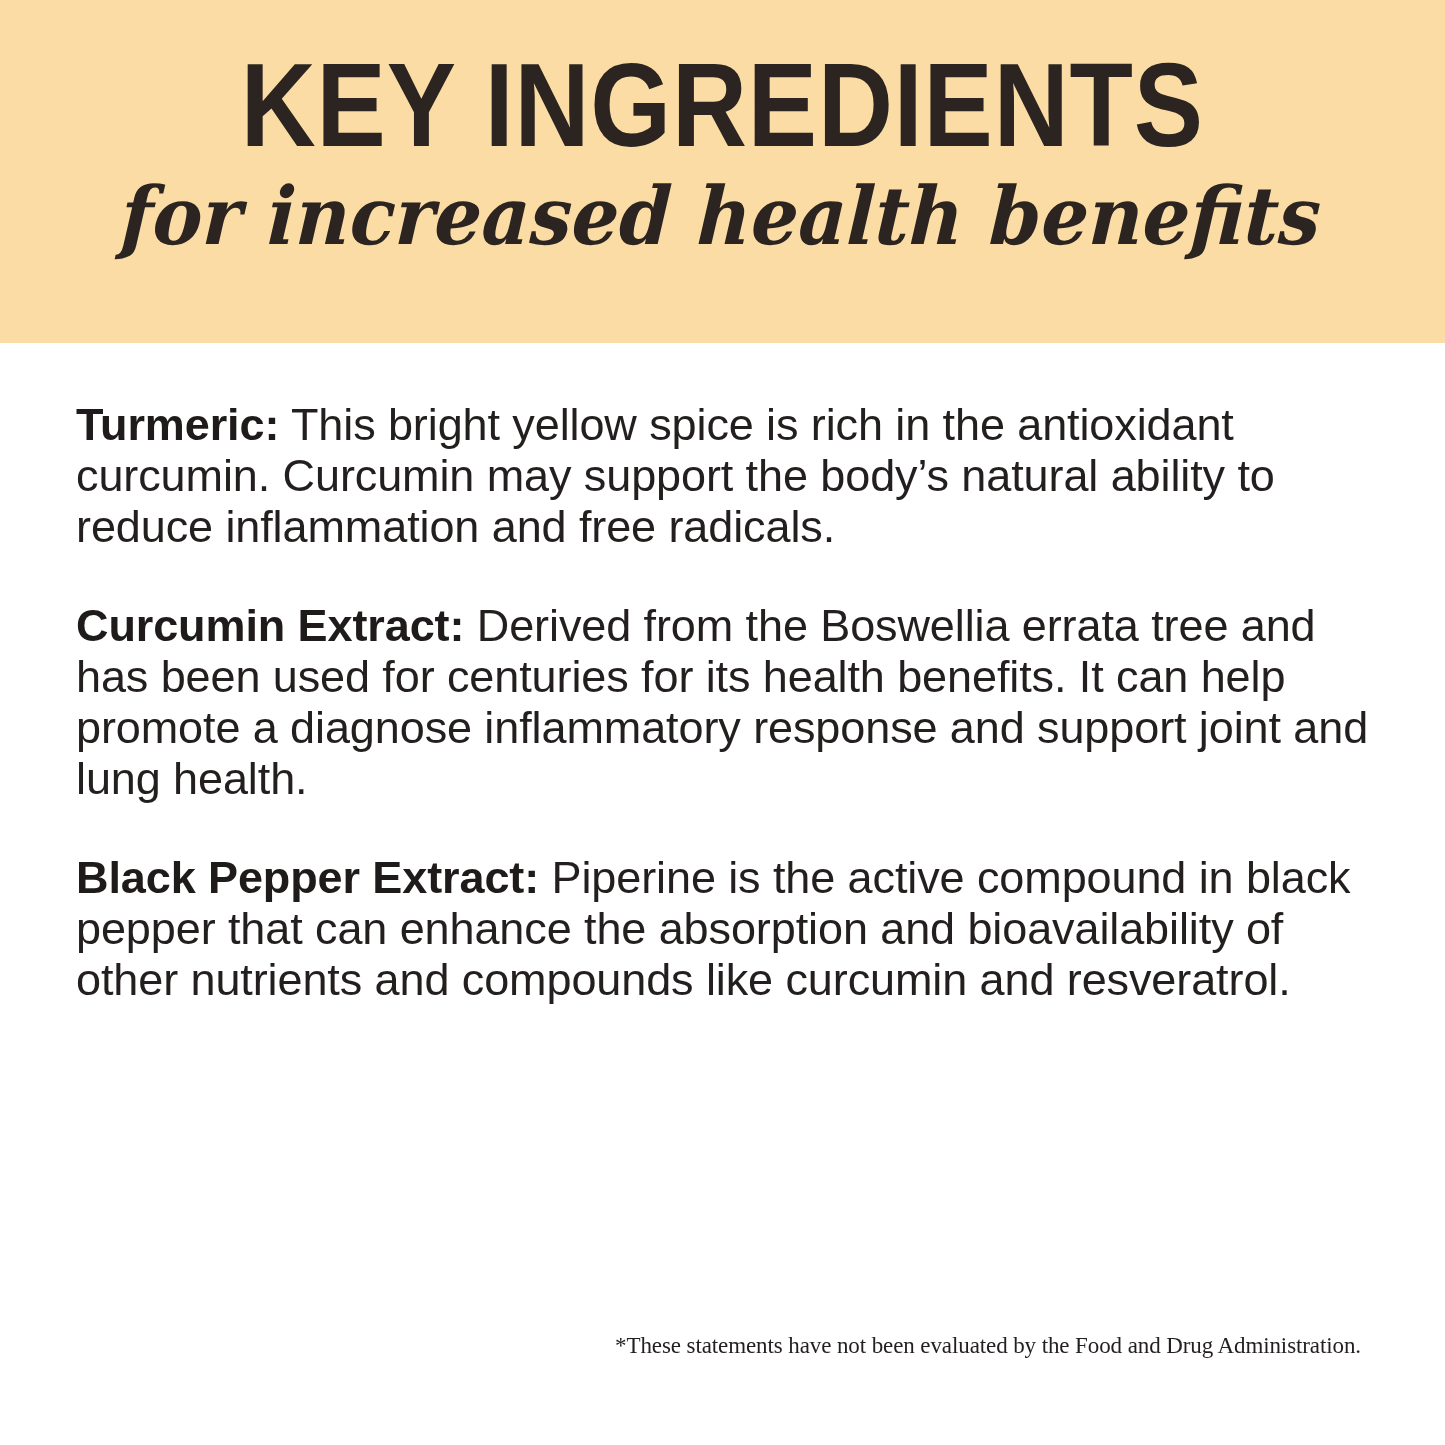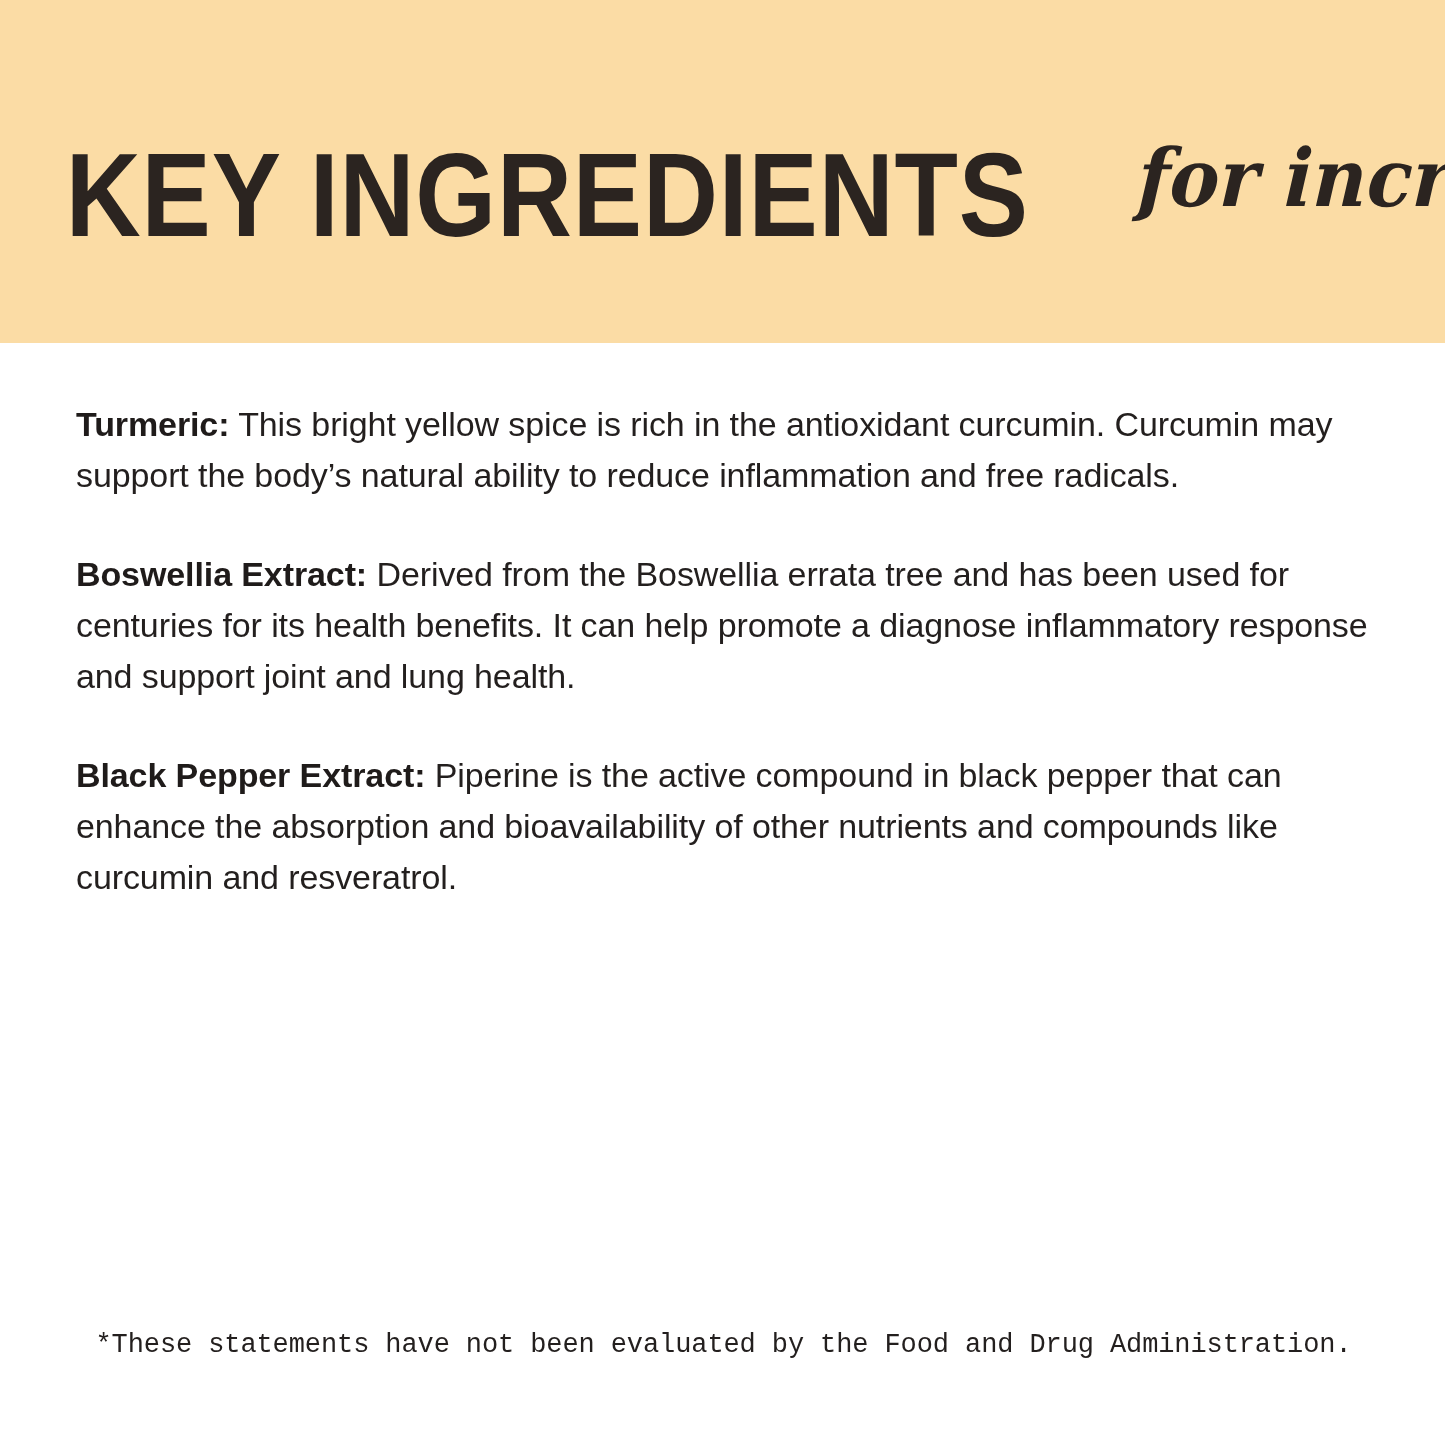--- a/index.html
+++ b/index.html
@@ -25,20 +25,21 @@
   }
 
   
   .header-band {
     position: relative;
     width: 100%;
     height: 343px;
     background: #fbdca5;
     box-sizing: border-box;
     display: flex;
+    flex-direction: column;
     align-items: center;
     justify-content: flex-start;
     overflow: hidden;
   }
 
   .header-title {
     margin-top: 46px;
     font-family: "Liberation Sans", sans-serif;
     font-weight: 700;
     font-size: 118px;
@@ -70,21 +71,21 @@
     position: relative;
     flex: 1 1 auto;
     padding: 56px 74px 0 76px;
     box-sizing: border-box;
     display: flex;
     flex-direction: column;
   }
 
   .ingredient {
     font-family: "Liberation Sans", sans-serif;
-    font-size: 34px;
+    font-size: 45px;
     line-height: 51px;
     color: #231f1e;
     letter-spacing: -0.1px;
     margin: 0 0 48px 0;
     text-align: left;
     max-width: 1300px;
   }
   .ingredient:last-of-type {
     margin-bottom: 16px;
   }
@@ -94,25 +95,25 @@
     color: #1f1b1a;
   }
   .ing-desc {
     font-weight: 400;
   }
 
   
   .disclaimer {
     margin-top: auto;
     margin-bottom: 78px;
-    font-family: Liberation Mono, monospace;
-    font-size: 27px;
+    font-family: Liberation Serif, serif;
+    font-size: 23px;
     line-height: 43px;
     color: #231f1e;
-    text-align: center;
+    text-align: right;
     letter-spacing: -0.1px;
     padding: 0 10px;
   }
   .disclaimer-line {
     display: block;
     white-space: nowrap;
   }
 </style>
 </head>
 <body>
@@ -126,21 +127,21 @@
 
   <div class="content">
 
     <p class="ingredient">
       <span class="ing-name">Turmeric:</span>
       <span class="ing-desc">This bright yellow spice is rich in the antioxidant curcumin. Curcumin may support the body’s natural ability to reduce inflammation and free radicals.</span>
     </p>
 
 
     <p class="ingredient">
-      <span class="ing-name">Boswellia Extract:</span>
+      <span class="ing-name">Curcumin Extract:</span>
       <span class="ing-desc">Derived from the Boswellia errata tree and has been used for centuries for its health benefits. It can help promote a diagnose inflammatory response and support joint and lung health.</span>
     </p>
 
     <p class="ingredient">
       <span class="ing-name">Black Pepper Extract:</span>
       <span class="ing-desc">Piperine is the active compound in black pepper that can enhance the absorption and bioavailability of other nutrients and compounds like curcumin and resveratrol.</span>
     </p>
 
     <div class="disclaimer">
       <span class="disclaimer-line">*These statements have not been evaluated by the Food and Drug Administration.</span>

